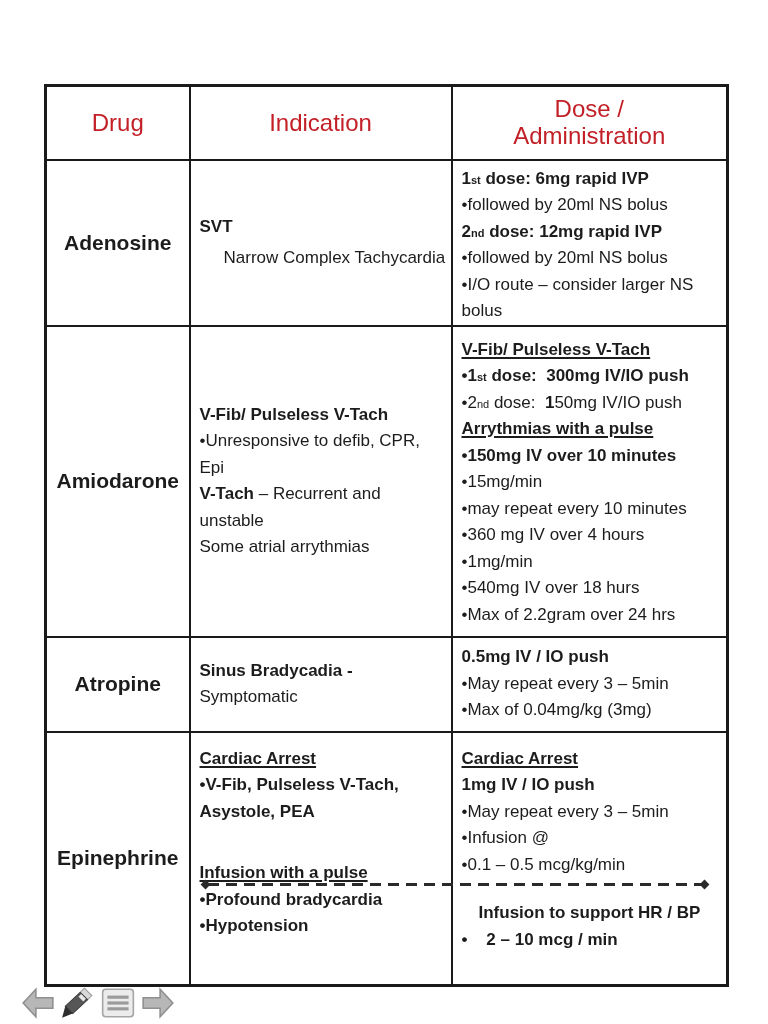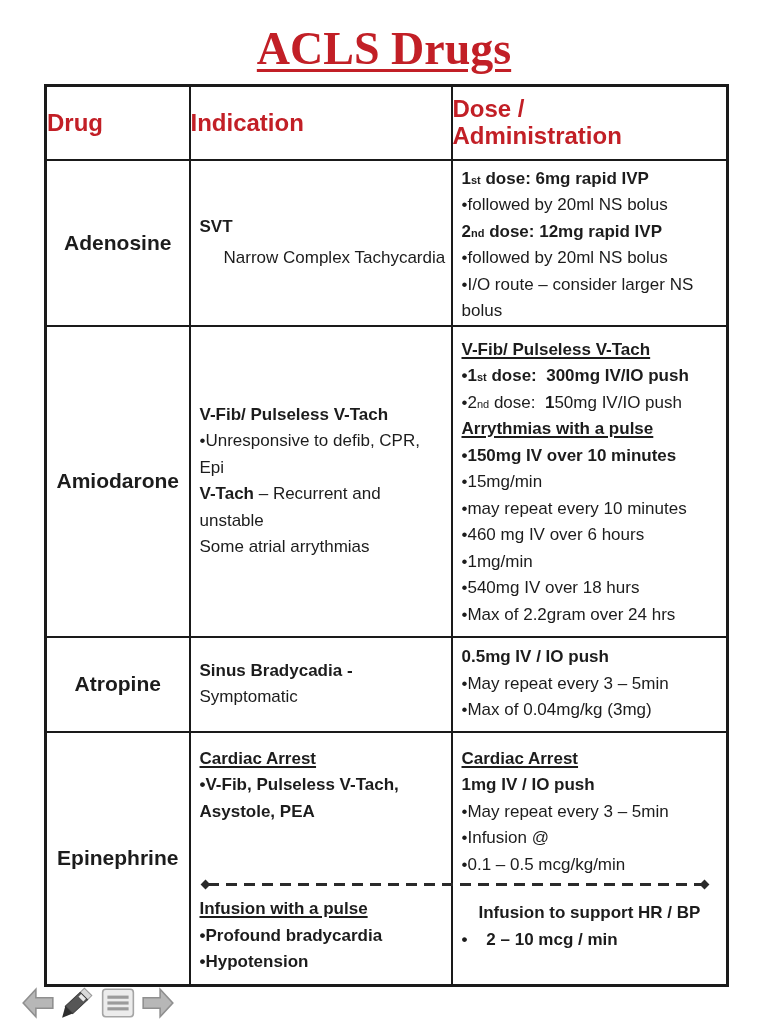--- a/index.html
+++ b/index.html
@@ -18,37 +18,37 @@
     position:absolute;left:44px;top:84px;width:682px;
     border-collapse:collapse;table-layout:fixed;
     border:3px solid var(--border);
     color:var(--ink);
   }
   table.acls td, table.acls th{border:2px solid var(--border);overflow:hidden;}
   col.c1{width:144px;} col.c2{width:262px;} col.c3{width:276px;}
   tr.hrow{height:74px;}
   tr.r-aden{height:164px;} tr.r-amio{height:311px;} tr.r-atro{height:95px;} tr.r-epi{height:254px;}
   th{
-    color:var(--red);font-size:24px;font-weight:700;line-height:28px;
-    text-align:left;vertical-align:middle;padding:0;
+    color:var(--red);font-size:24px;font-weight:400;line-height:28px;
+    text-align:center;vertical-align:middle;padding:0;
   }
   td.drug{
     font-size:21px;font-weight:700;text-align:center;vertical-align:middle;padding:0 2px;margin-top:32px;
   }
   td.ind{vertical-align:middle;padding:0 4px 0 9px;font-size:17px;}
   td.dose{vertical-align:top;padding:5px 3px 0 9px;font-size:17px;}
   td.dose.vc{vertical-align:middle;padding-top:0;}
   td.dose.pt10{padding-top:10px;}
   td.ind.topal, td.dose.topal{vertical-align:top;padding-top:13px;}
   .ln{line-height:26.5px;white-space:normal;}
   .b{font-weight:700;}
   .u{text-decoration:underline;text-decoration-thickness:2px;text-underline-offset:2px;}
   .sup{font-size:11px;vertical-align:top;position:relative;top:1px;}
   .gap4{margin-top:4px;margin-left:24px;}
-  .g2-ind{margin-top:71px;}
+  .g2-ind{margin-top:35px;}
   .g2-dose{margin-top:22px;margin-left:17px;}
   
   .dashline{
     position:absolute;left:202px;top:880px;width:506px;height:9px;pointer-events:none;
   }
   .dashline .bar{
     position:absolute;left:6px;right:6px;top:3px;height:2.5px;
     background:repeating-linear-gradient(to right,#2a2a2a 0 11px,transparent 11px 18px);
   }
   .dashline .dia{
@@ -58,21 +58,20 @@
   
   .toolbar{position:absolute;left:20px;top:986px;display:flex;gap:4px;align-items:center;}
   .tbtn{background:transparent;border:none;padding:0;margin:0;cursor:pointer;width:36px;height:34px;}
   .tbtn svg{display:block;}
 </style>
 </head>
 <body>
 
 <div class="page">
 
-  <div class="title">ACLS Drugs</div>
 
   <table class="acls">
     <colgroup>
         <col class="c1">
         <col class="c2">
         <col class="c3">
       </colgroup>
     <tbody>
       <tr class="hrow">
         <th>Drug</th>
@@ -109,21 +108,21 @@
           <div class="ln">Some atrial arrythmias</div>
         </td>
         <td class="dose pt10">
           <div class="ln b u">V-Fib/ Pulseless V-Tach</div>
           <div class="ln b"><span>•1</span><span class="sup">st</span><span> dose:&nbsp; 300mg IV/IO push</span></div>
           <div class="ln"><span>•2</span><span class="sup">nd</span><span> dose:&nbsp; </span><span class="b">1</span><span>50mg IV/IO push</span></div>
           <div class="ln b u">Arrythmias with a pulse</div>
           <div class="ln b">•150mg IV over 10 minutes</div>
           <div class="ln">•15mg/min</div>
           <div class="ln">•may repeat every 10 minutes</div>
-          <div class="ln">•460 mg IV over 6 hours</div>
+          <div class="ln">•360 mg IV over 4 hours</div>
           <div class="ln">•1mg/min</div>
           <div class="ln">•540mg IV over 18 hurs</div>
           <div class="ln">•Max of 2.2gram over 24 hrs</div>
         </td>
       </tr>
 
       <tr class="r-atro">
         <td class="drug">Atropine</td>
         <td class="ind">
           <div class="ln b">Sinus Bradycadia -</div>

